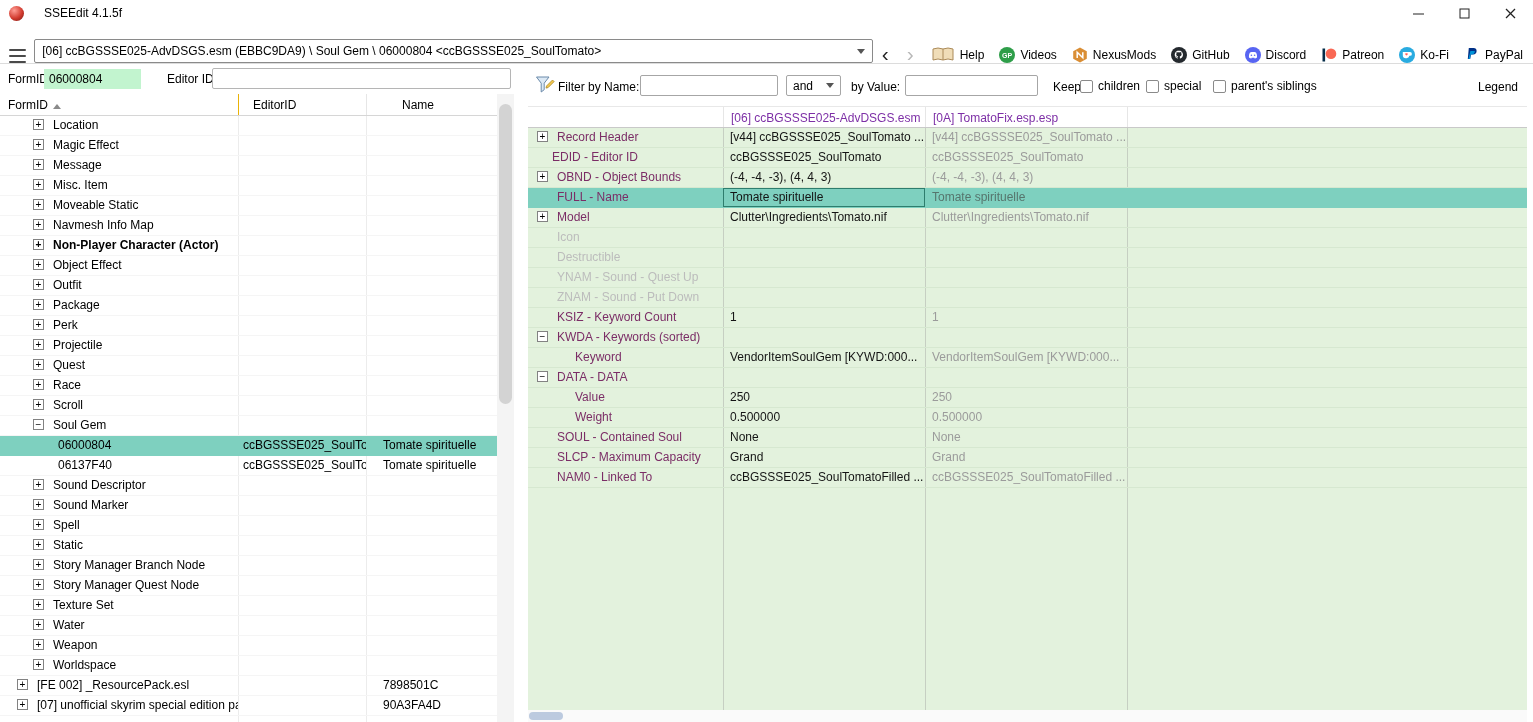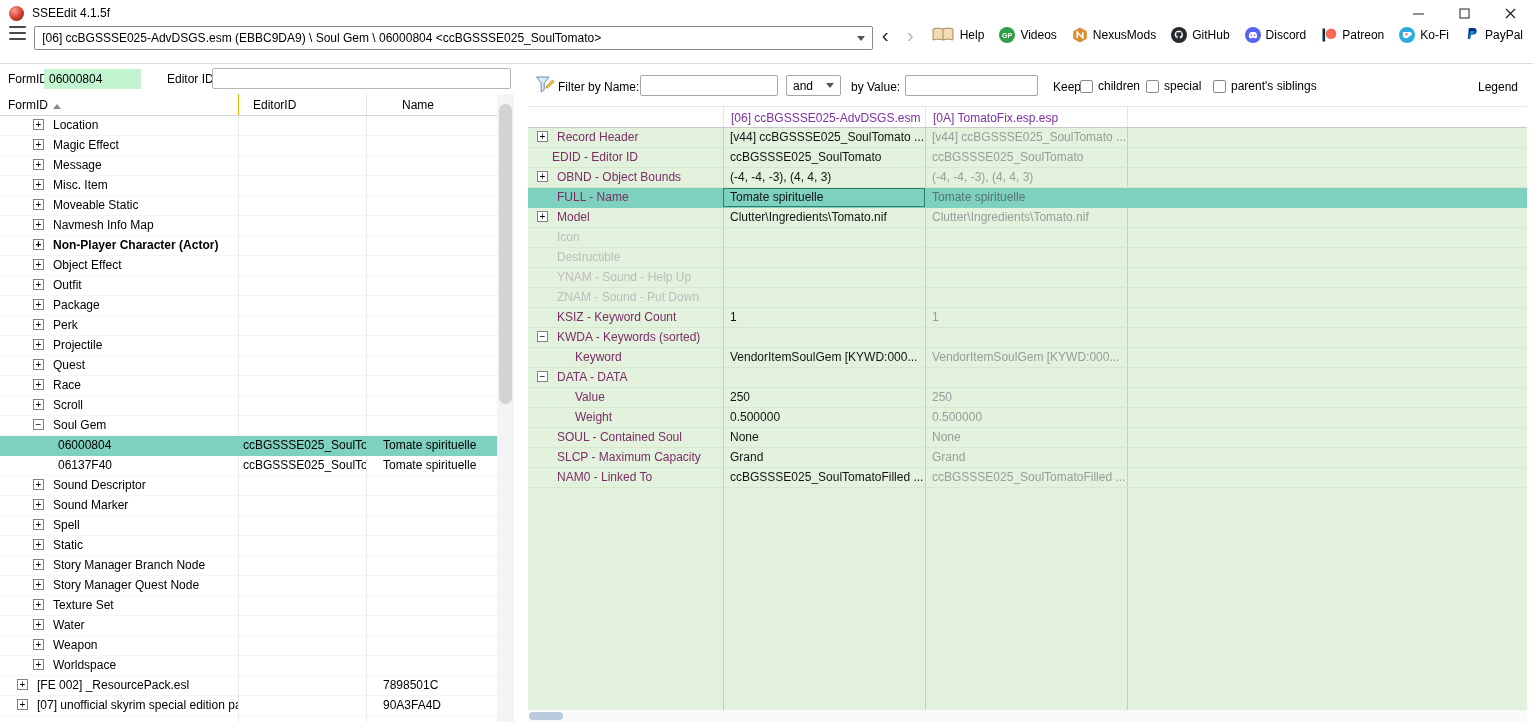--- a/index.html
+++ b/index.html
@@ -4,26 +4,26 @@
 <style>
   *{box-sizing:border-box;margin:0;padding:0}
   html,body{width:1533px;height:722px;overflow:hidden}
   body{font-family:"Liberation Sans",sans-serif;font-size:12px;color:#000;background:#fff}
   .window{position:relative;width:1533px;height:722px;background:#fff;overflow:hidden}
 
   
   .titlebar{position:absolute;top:0;left:0;right:0;height:26px;display:flex;align-items:center;background:#fff}
   .app-icon{width:15px;height:15px;margin-left:9px;border-radius:50%;
     background:radial-gradient(circle at 35% 30%,#ff9d94,#d23b2f 55%,#741712)}
-  .title{margin-left:8px}
+  .title{margin-left:20px}
   .win-controls{margin-left:auto;display:flex;height:100%}
   .winbtn{width:46px;height:100%;display:flex;align-items:center;justify-content:center;background:#fff;border:none;cursor:pointer}
 
   
-  .toolbar{position:absolute;top:26px;left:0;right:0;height:38px;border-bottom:1px solid #dcdcdc;display:flex;align-items:flex-start;background:#fff}
+  .toolbar{position:absolute;top:26px;left:0;right:0;height:38px;border-bottom:1px solid #dcdcdc;display:flex;align-items:flex-end;background:#fff}
   .hamburger{width:18px;margin-left:9px;display:flex;flex-direction:column;gap:4px;cursor:pointer}
   .hamburger span{height:2px;background:#4a4a4a;border-radius:1px}
   .address{margin-left:8px;width:876px;height:24px;border:1px solid #8a8a8a;border-radius:2px;display:flex;align-items:center;padding:0 7px;background:#fff;cursor:text}
   .address .atext{flex:1;white-space:nowrap;overflow:hidden}
   .chev{width:0;height:0;border-left:4px solid transparent;border-right:4px solid transparent;border-top:5px solid #555}
   .nav{font-size:21px;line-height:18px;padding:0 9px;color:#222;background:none;border:none;cursor:pointer}
   .nav.dis{color:#b8b8b8}
   .links{display:flex;align-items:center;gap:15px;margin-left:8px;margin-right:10px;flex:1;justify-content:flex-end}
   .link{display:flex;align-items:center;gap:5px;cursor:pointer;white-space:nowrap}
   .licon{display:flex;align-items:center}
@@ -454,21 +454,21 @@
           <div class="gc gc3"></div>
           <div class="gc gc4"></div>
         </div>
         <div class="grow gdis">
           <div class="gc gc1" style="padding-left: 9px;"><span class="exp hid">+</span><span class="glabel">Destructible</span></div>
           <div class="gc gc2"></div>
           <div class="gc gc3"></div>
           <div class="gc gc4"></div>
         </div>
         <div class="grow gdis">
-          <div class="gc gc1" style="padding-left: 9px;"><span class="exp hid">+</span><span class="glabel">YNAM - Sound - Help Up</span></div>
+          <div class="gc gc1" style="padding-left: 9px;"><span class="exp hid">+</span><span class="glabel">YNAM - Sound - Quest Up</span></div>
           <div class="gc gc2"></div>
           <div class="gc gc3"></div>
           <div class="gc gc4"></div>
         </div>
         <div class="grow gdis">
           <div class="gc gc1" style="padding-left: 9px;"><span class="exp hid">+</span><span class="glabel">ZNAM - Sound - Put Down</span></div>
           <div class="gc gc2"></div>
           <div class="gc gc3"></div>
           <div class="gc gc4"></div>
         </div>

